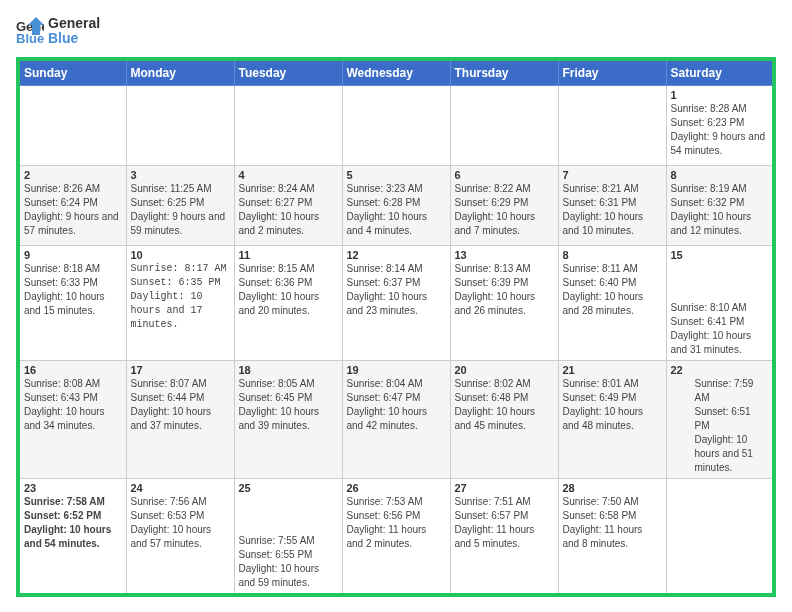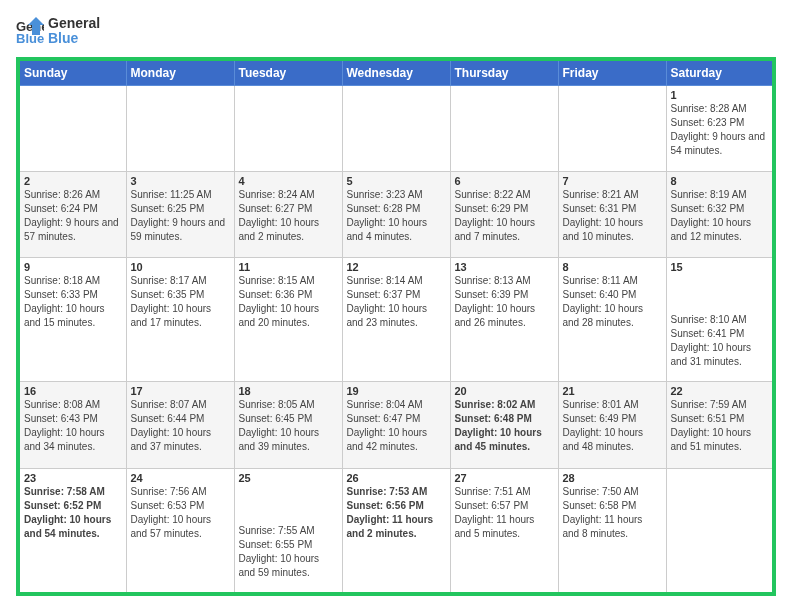--- a/index.html
+++ b/index.html
@@ -183,21 +183,21 @@
         </tr>
         <tr>
           <td>
             <span class="day-num">9</span>
             <div class="day-info" style="white-space: pre-line;">Sunrise: 8:18 AM
 Sunset: 6:33 PM
 Daylight: 10 hours and 15 minutes.</div>
           </td>
           <td>
             <span class="day-num">10</span>
-            <div class="day-info" style="white-space: pre-line;">Sunrise: 8:17 AM
+            <div class="day-info" style="white-space: pre-line; font-family: Liberation Mono, monospace;">Sunrise: 8:17 AM
 Sunset: 6:35 PM
 Daylight: 10 hours and 17 minutes.</div>
           </td>
           <td>
             <span class="day-num">11</span>
             <div class="day-info" style="white-space: pre-line;">Sunrise: 8:15 AM
 Sunset: 6:36 PM
 Daylight: 10 hours and 20 minutes.</div>
           </td>
           <td>
@@ -245,33 +245,33 @@
 Daylight: 10 hours and 39 minutes.</div>
           </td>
           <td>
             <span class="day-num">19</span>
             <div class="day-info" style="white-space: pre-line;">Sunrise: 8:04 AM
 Sunset: 6:47 PM
 Daylight: 10 hours and 42 minutes.</div>
           </td>
           <td>
             <span class="day-num">20</span>
-            <div class="day-info" style="white-space: pre-line; font-weight: bold;">Sunrise: 8:02 AM
+            <div class="day-info" style="white-space: pre-line;">Sunrise: 8:02 AM
 Sunset: 6:48 PM
 Daylight: 10 hours and 45 minutes.</div>
           </td>
           <td>
             <span class="day-num">21</span>
             <div class="day-info" style="white-space: pre-line;">Sunrise: 8:01 AM
 Sunset: 6:49 PM
 Daylight: 10 hours and 48 minutes.</div>
           </td>
           <td>
             <span class="day-num">22</span>
-            <div class="day-info" style="white-space: pre-line;">Sunrise: 7:59 AM
+            <div class="day-info" style="white-space: pre-line; margin-left: 24px;">Sunrise: 7:59 AM
 Sunset: 6:51 PM
 Daylight: 10 hours and 51 minutes.</div>
           </td>
         </tr>
         <tr>
           <td>
             <span class="day-num">23</span>
             <div class="day-info" style="white-space: pre-line; font-weight: bold;">Sunrise: 7:58 AM
 Sunset: 6:52 PM
 Daylight: 10 hours and 54 minutes.</div>
@@ -283,21 +283,21 @@
 Daylight: 10 hours and 57 minutes.</div>
           </td>
           <td>
             <span class="day-num">25</span>
             <div class="day-info" style="white-space: pre-line; margin-top: 40px;">Sunrise: 7:55 AM
 Sunset: 6:55 PM
 Daylight: 10 hours and 59 minutes.</div>
           </td>
           <td>
             <span class="day-num">26</span>
-            <div class="day-info" style="white-space: pre-line; font-weight: bold;">Sunrise: 7:53 AM
+            <div class="day-info" style="white-space: pre-line;">Sunrise: 7:53 AM
 Sunset: 6:56 PM
 Daylight: 11 hours and 2 minutes.</div>
           </td>
           <td>
             <span class="day-num">27</span>
             <div class="day-info" style="white-space: pre-line;">Sunrise: 7:51 AM
 Sunset: 6:57 PM
 Daylight: 11 hours and 5 minutes.</div>
           </td>
           <td>

